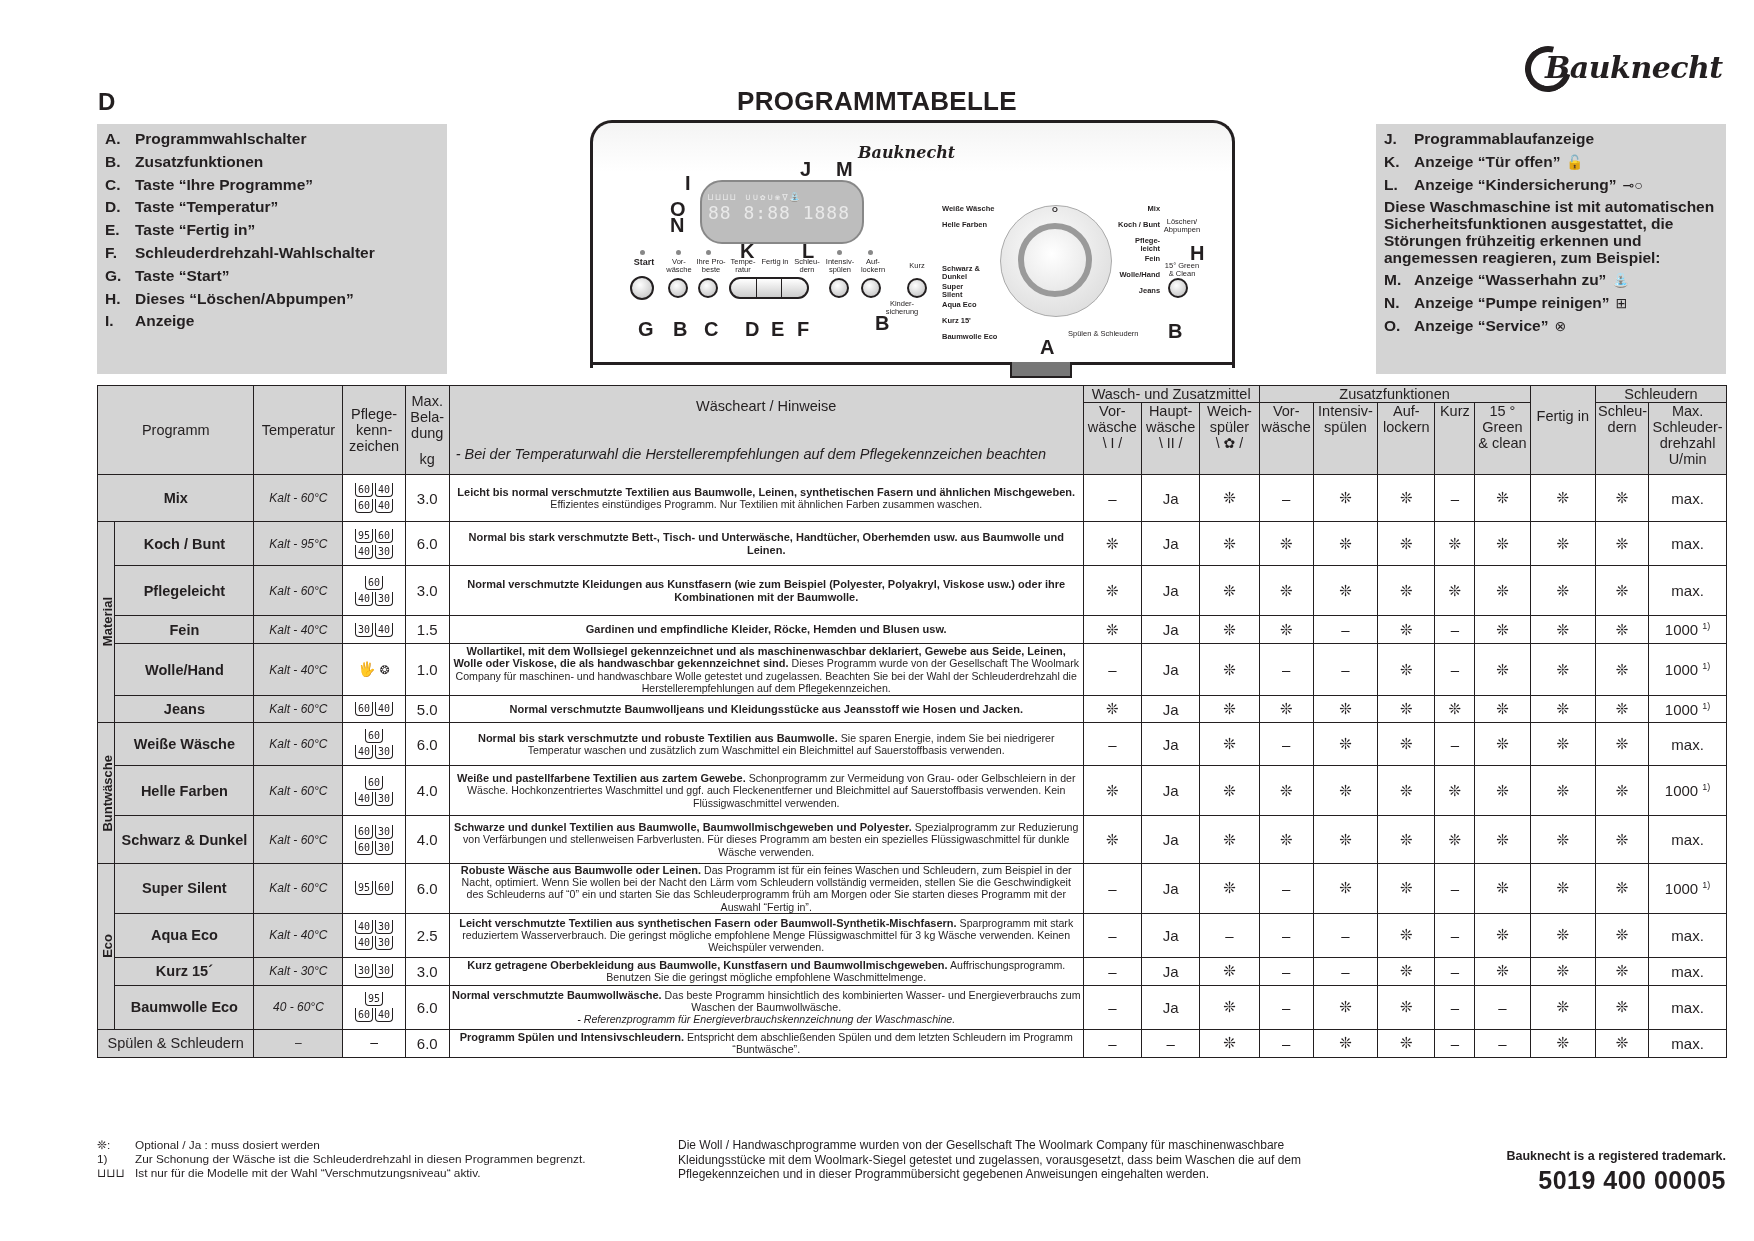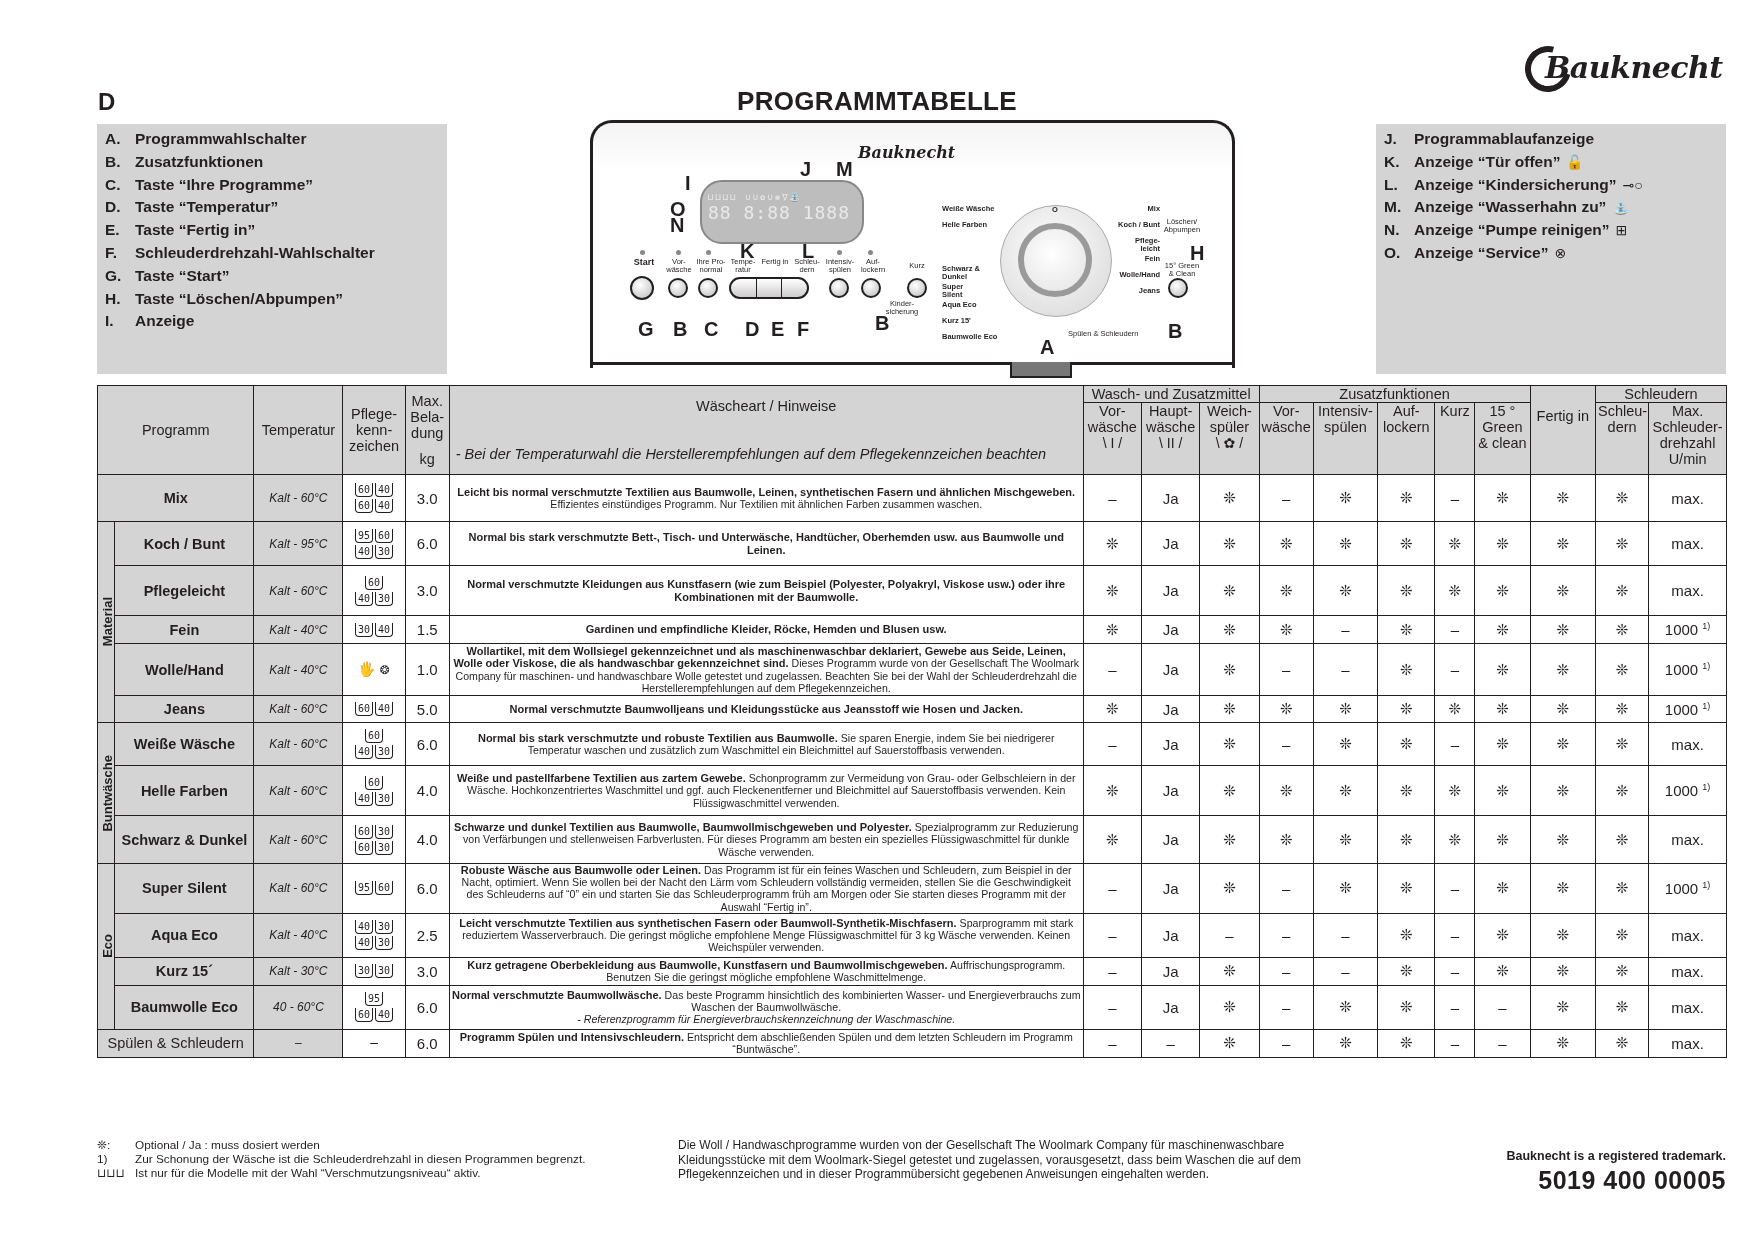--- a/index.html
+++ b/index.html
@@ -110,21 +110,21 @@
     <div class="legend-item">
       <span class="key">F.</span>
       <span>Schleuderdrehzahl-Wahlschalter</span>
     </div>
     <div class="legend-item">
       <span class="key">G.</span>
       <span>Taste “Start”</span>
     </div>
     <div class="legend-item">
       <span class="key">H.</span>
-      <span>Taste “Löschen/Abpumpen”</span>
+      <span>Dieses “Löschen/Abpumpen”</span>
     </div>
     <div class="legend-item">
       <span class="key">I.</span>
       <span>Anzeige</span>
     </div>
   </div>
 
 <div class="abs legend-box legend-right">
   <div id="legendRightTop">
       <div class="legend-item">
@@ -133,20 +133,21 @@
       </div>
       <div class="legend-item">
         <span class="key">K.</span>
         <span><span>Anzeige “Tür offen”</span><span class="small-ico">🔓</span></span>
       </div>
       <div class="legend-item">
         <span class="key">L.</span>
         <span><span>Anzeige “Kindersicherung”</span><span class="small-ico">⊸○</span></span>
       </div>
     </div>
+  <div class="legend-note">Diese Waschmaschine ist mit automatischen Sicherheitsfunktionen ausgestattet, die Störungen frühzeitig erkennen und angemessen reagieren, zum Beispiel:</div>
   <div id="legendRightBottom">
       <div class="legend-item">
         <span class="key">M.</span>
         <span><span>Anzeige “Wasserhahn zu”</span><span class="small-ico">⛲</span></span>
       </div>
       <div class="legend-item">
         <span class="key">N.</span>
         <span><span>Anzeige “Pumpe reinigen”</span><span class="small-ico">⊞</span></span>
       </div>
       <div class="legend-item">
@@ -189,21 +190,21 @@
   <div class="abs led" style="left:640px;top:250px;"></div>
   <div class="abs led" style="left:676px;top:250px;"></div>
   <div class="abs led" style="left:706px;top:250px;"></div>
   <div class="abs led" style="left:837px;top:250px;"></div>
   <div class="abs led" style="left:868px;top:250px;"></div>
 
   <div class="abs pl pl-bold" style="left:628px;top:258px;width:32px;">Start</div>
   <div class="abs pl" style="left:662px;top:258px;width:34px;white-space:pre;">Vor-
 wäsche</div>
   <div class="abs pl" style="left:694px;top:258px;width:34px;white-space:pre;">Ihre Pro-
-normal</div>
+beste</div>
   <div class="abs pl" style="left:726px;top:258px;width:34px;white-space:pre;">Tempe-
 ratur</div>
   <div class="abs pl" style="left:757px;top:258px;width:36px;white-space:pre;">Fertig in</div>
   <div class="abs pl" style="left:790px;top:258px;width:34px;white-space:pre;">Schleu-
 dern</div>
   <div class="abs pl" style="left:823px;top:258px;width:34px;white-space:pre;">Intensiv-
 spülen</div>
   <div class="abs pl" style="left:856px;top:258px;width:34px;white-space:pre;">Auf-
 lockern</div>
   <div class="abs pl" style="left:905px;top:262px;width:24px;">Kurz</div>

